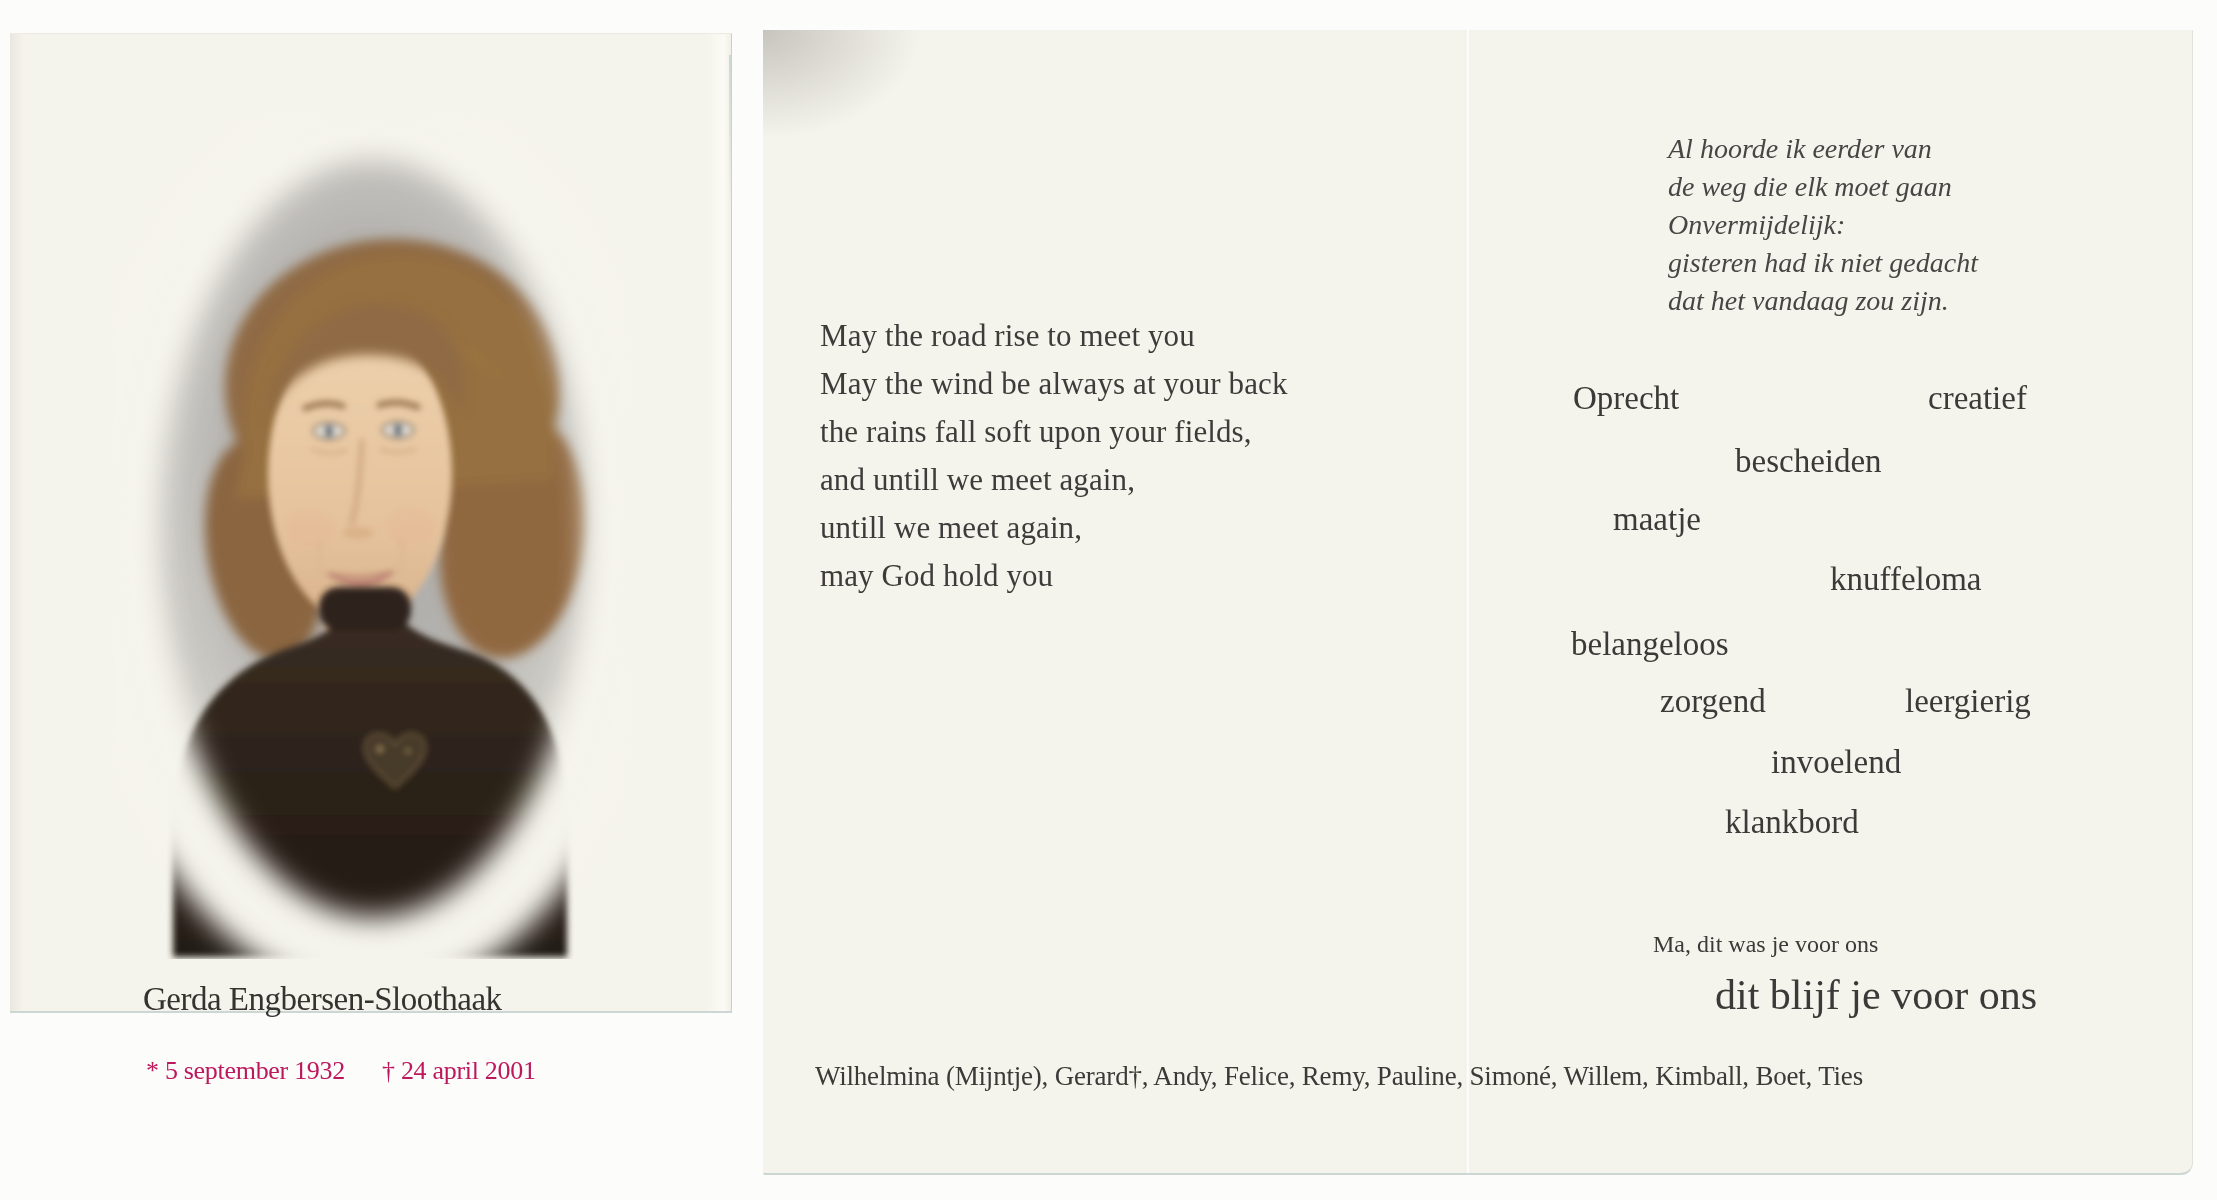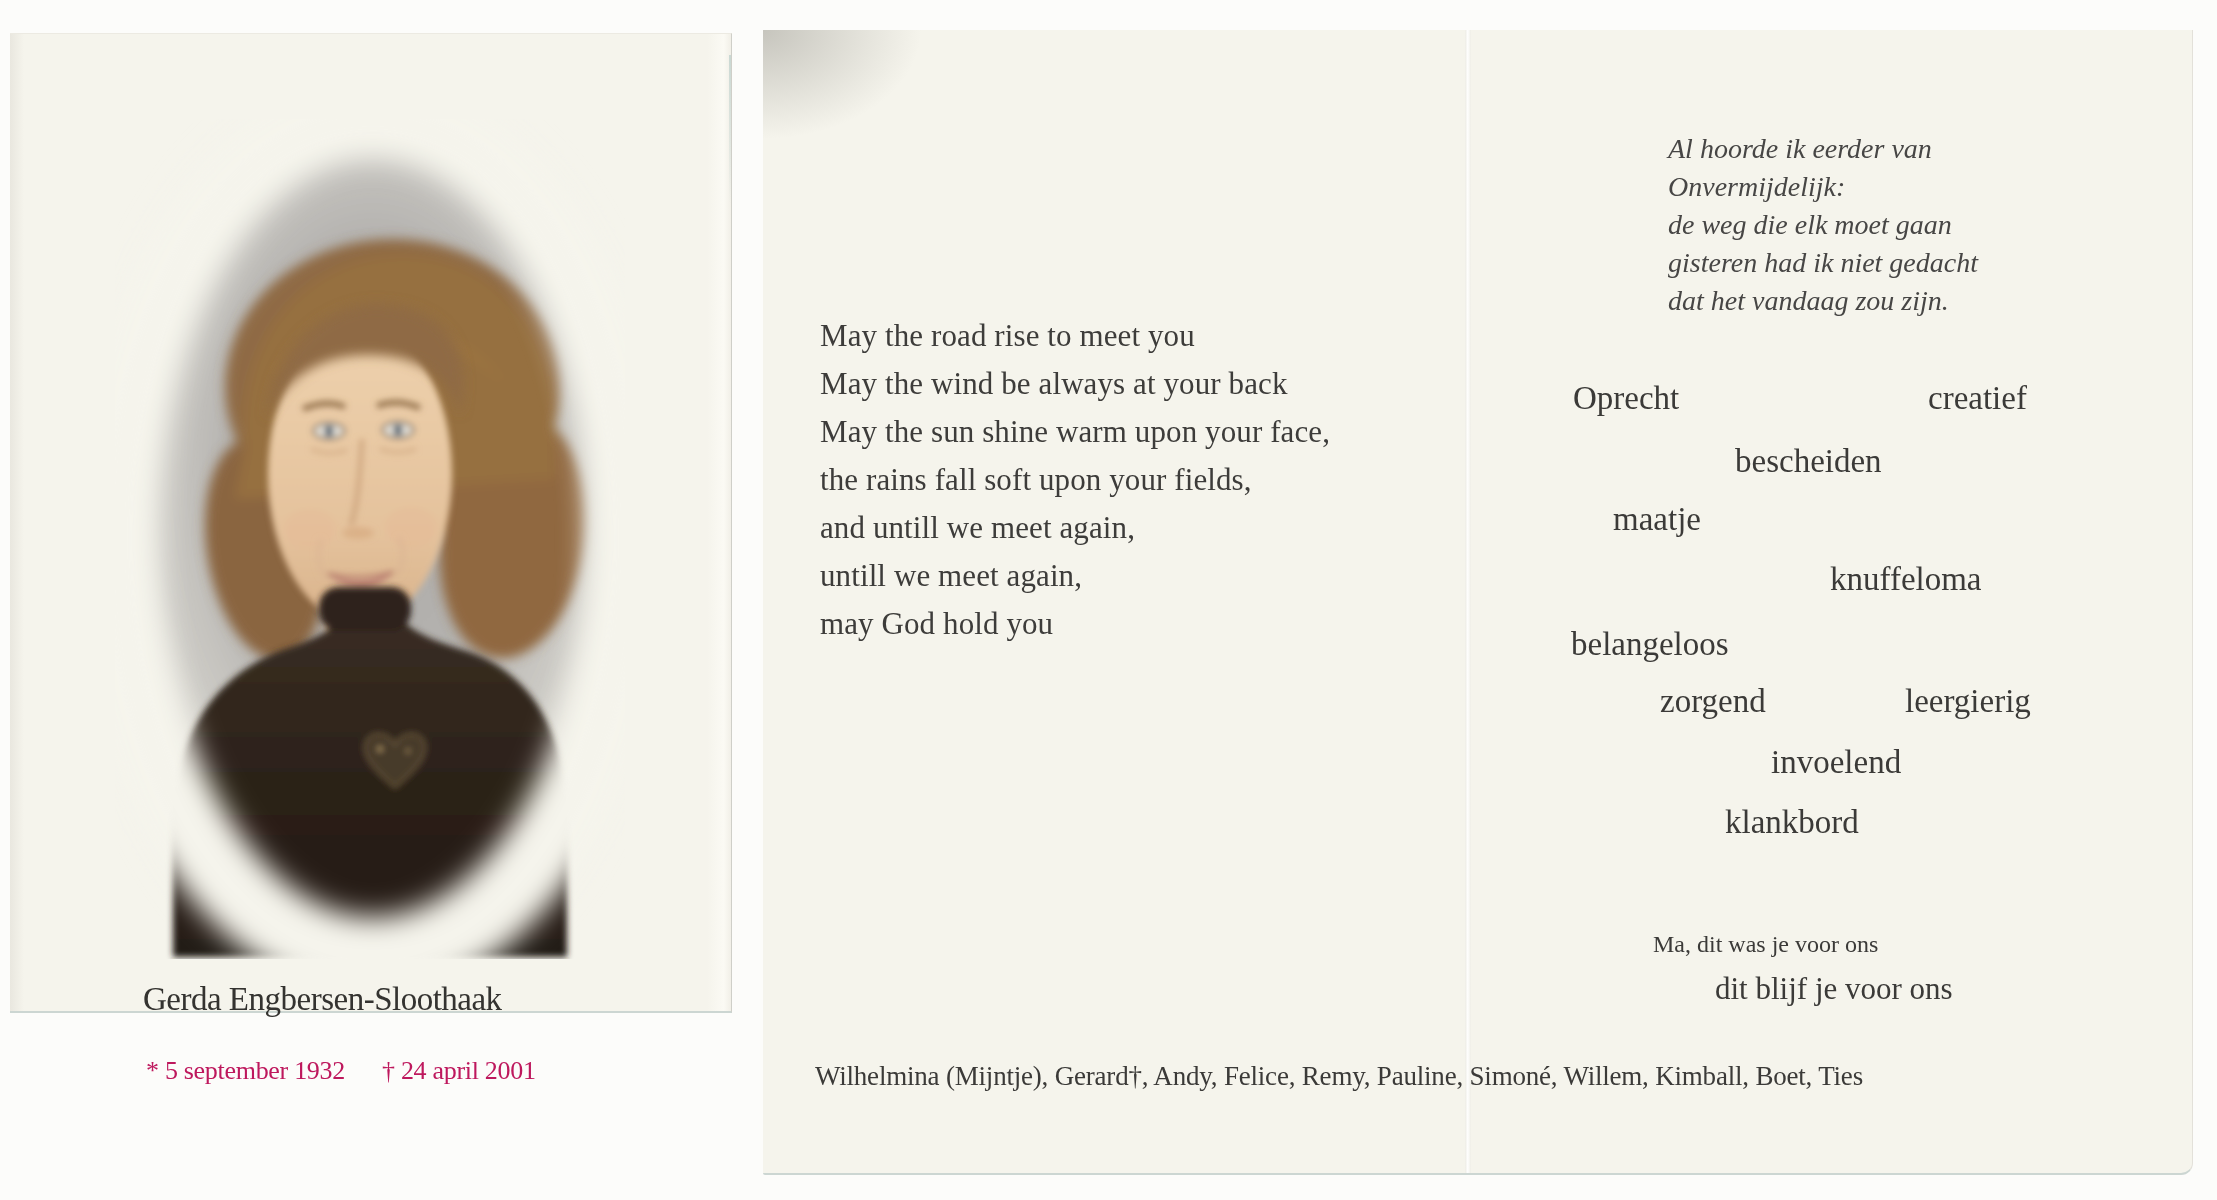--- a/index.html
+++ b/index.html
@@ -85,21 +85,21 @@
   .q1 { left: 1165px; top: 350px; }
   .q2 { left: 972px;  top: 413px; }
   .q3 { left: 850px;  top: 471px; }
   .q4 { left: 1067px; top: 531px; }
   .q5 { left: 808px;  top: 596px; }
   .q6 { left: 897px;  top: 653px; }
   .q7 { left: 1142px; top: 653px; }
   .q8 { left: 1008px; top: 714px; }
   .q9 { left: 962px;  top: 774px; }
   .tribute-1 { position: absolute; left: 890px; top: 901px; font-size: 24px; color: #3b3a38; white-space: nowrap; }
-  .tribute-2 { position: absolute; left: 952px; top: 941px; font-size: 31px; color: #3b3a38; white-space: nowrap; }
+  .tribute-2 { position: absolute; left: 952px; top: 941px; font-size: 42px; color: #3b3a38; white-space: nowrap; }
   .family-names {
     position: absolute; left: 52px; top: 1031px;
     font-size: 27px; letter-spacing: -0.2px; color: #3b3a38; white-space: nowrap;
   }
 </style>
 </head>
 <body>
 
 <div class="card front">
 
@@ -198,31 +198,30 @@
 
 <div class="front-edge-tealline"></div>
 
 <div class="card inside">
   <div class="corner-shadow"></div>
   <div class="fold-line"></div>
 
   <div class="blessing">
     <div>May the road rise to meet you</div>
     <div>May the wind be always at your back</div>
-    <div>May the sun shine warm upon your face,</div>
     <div>the rains fall soft upon your fields,</div>
     <div>and untill we meet again,</div>
     <div>untill we meet again,</div>
     <div>may God hold you</div>
   </div>
 
   <div class="opening-poem">
     <div>Al hoorde ik eerder van</div>
+    <div>de weg die elk moet gaan</div>
     <div>Onvermijdelijk:</div>
-    <div>de weg die elk moet gaan</div>
     <div>gisteren had ik niet gedacht</div>
     <div>dat het vandaag zou zijn.</div>
   </div>
 
   <span class="quality q0">Oprecht</span>
   <span class="quality q1">creatief</span>
   <span class="quality q2">bescheiden</span>
   <span class="quality q3">maatje</span>
   <span class="quality q4">knuffeloma</span>
   <span class="quality q5">belangeloos</span>

